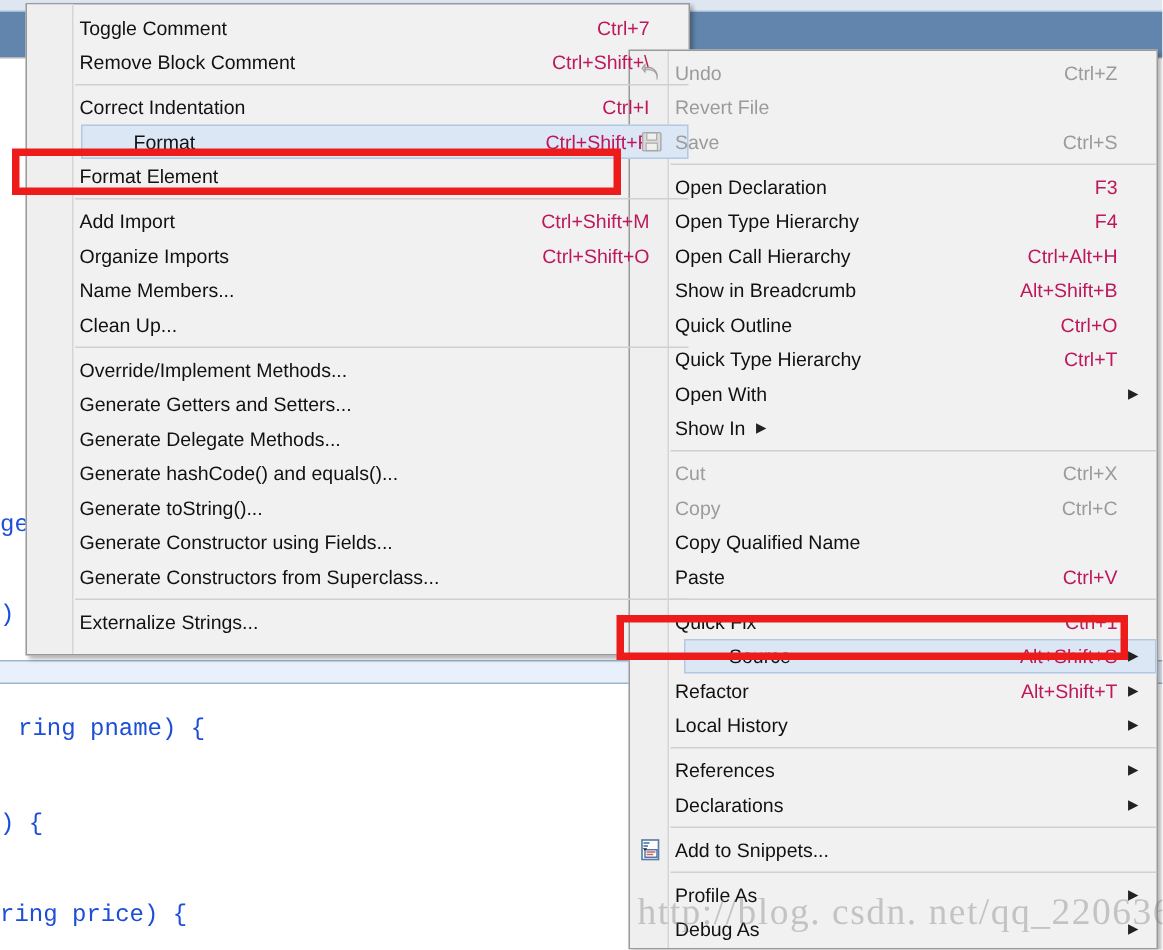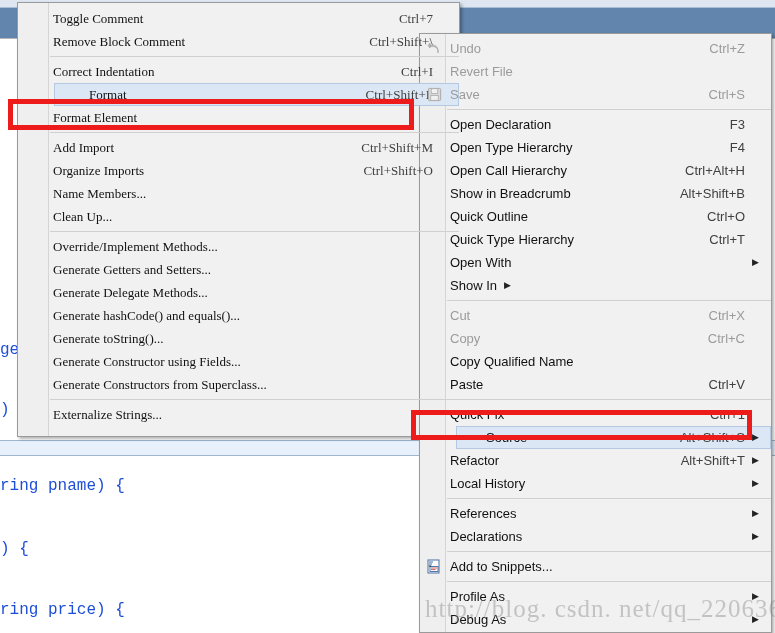--- a/index.html
+++ b/index.html
@@ -116,21 +116,21 @@
   }
   .menu-item .mi-label {
     font-size: 13px;
     line-height: 23px;
     color: #111111;
   }
   .menu-item .mi-accel {
     margin-left: auto;
     font-size: 13px;
     line-height: 23px;
-    color: #404040;
+    color: #be185d;
     padding-left: 26px;
   }
   .menu-item .mi-arrow {
     width: 10px;
     text-align: right;
     font-size: 9px;
     line-height: 23px;
     color: #222222;
     margin-left: 4px;
   }
@@ -148,21 +148,20 @@
     margin: 3px 0 3px 0;
     background: #d0d0d0;
   }
 
   
   #source-menu {
     left: 17px;
     top: 2px;
     width: 443px;
     height: 435px;
-    font-family: Liberation Serif, serif;
   }
   #source-menu .menu-gutter { width: 31px; }
   #source-menu .menu-list { padding-top: 4px; }
   #source-menu .menu-item { padding-left: 35px; }
   #source-menu .menu-item.selected { padding-left: 34px; }
   #source-menu .menu-sep { margin-left: 32px; }
 
   
   #context-menu {
     left: 419px;
@@ -205,21 +204,21 @@
 <body>
 
 <div id="editor-bg">
   <div class="title-band-top"></div>
   <div class="title-band"></div>
   <div class="editor-area"></div>
   <div class="tab-strip"></div>
   <div id="code-fragments">
       <div class="code-frag" style="left: 0px; top: 341px;">ge</div>
       <div class="code-frag" style="left: 0px; top: 401px;">)</div>
-      <div class="code-frag" style="left: 0px; top: 477px;">ring pname) {</div>
+      <div class="code-frag" style="left: 12px; top: 477px;">ring pname) {</div>
       <div class="code-frag" style="left: 0px; top: 540px;">) {</div>
       <div class="code-frag" style="left: 0px; top: 601px;">ring price) {</div>
     </div>
 </div>
 
 <div class="menu-panel" id="source-menu">
   <div class="menu-gutter"></div>
   <div class="menu-list" id="source-menu-list">
       <div class="menu-item">
         <span class="mi-label">Toggle Comment</span>

